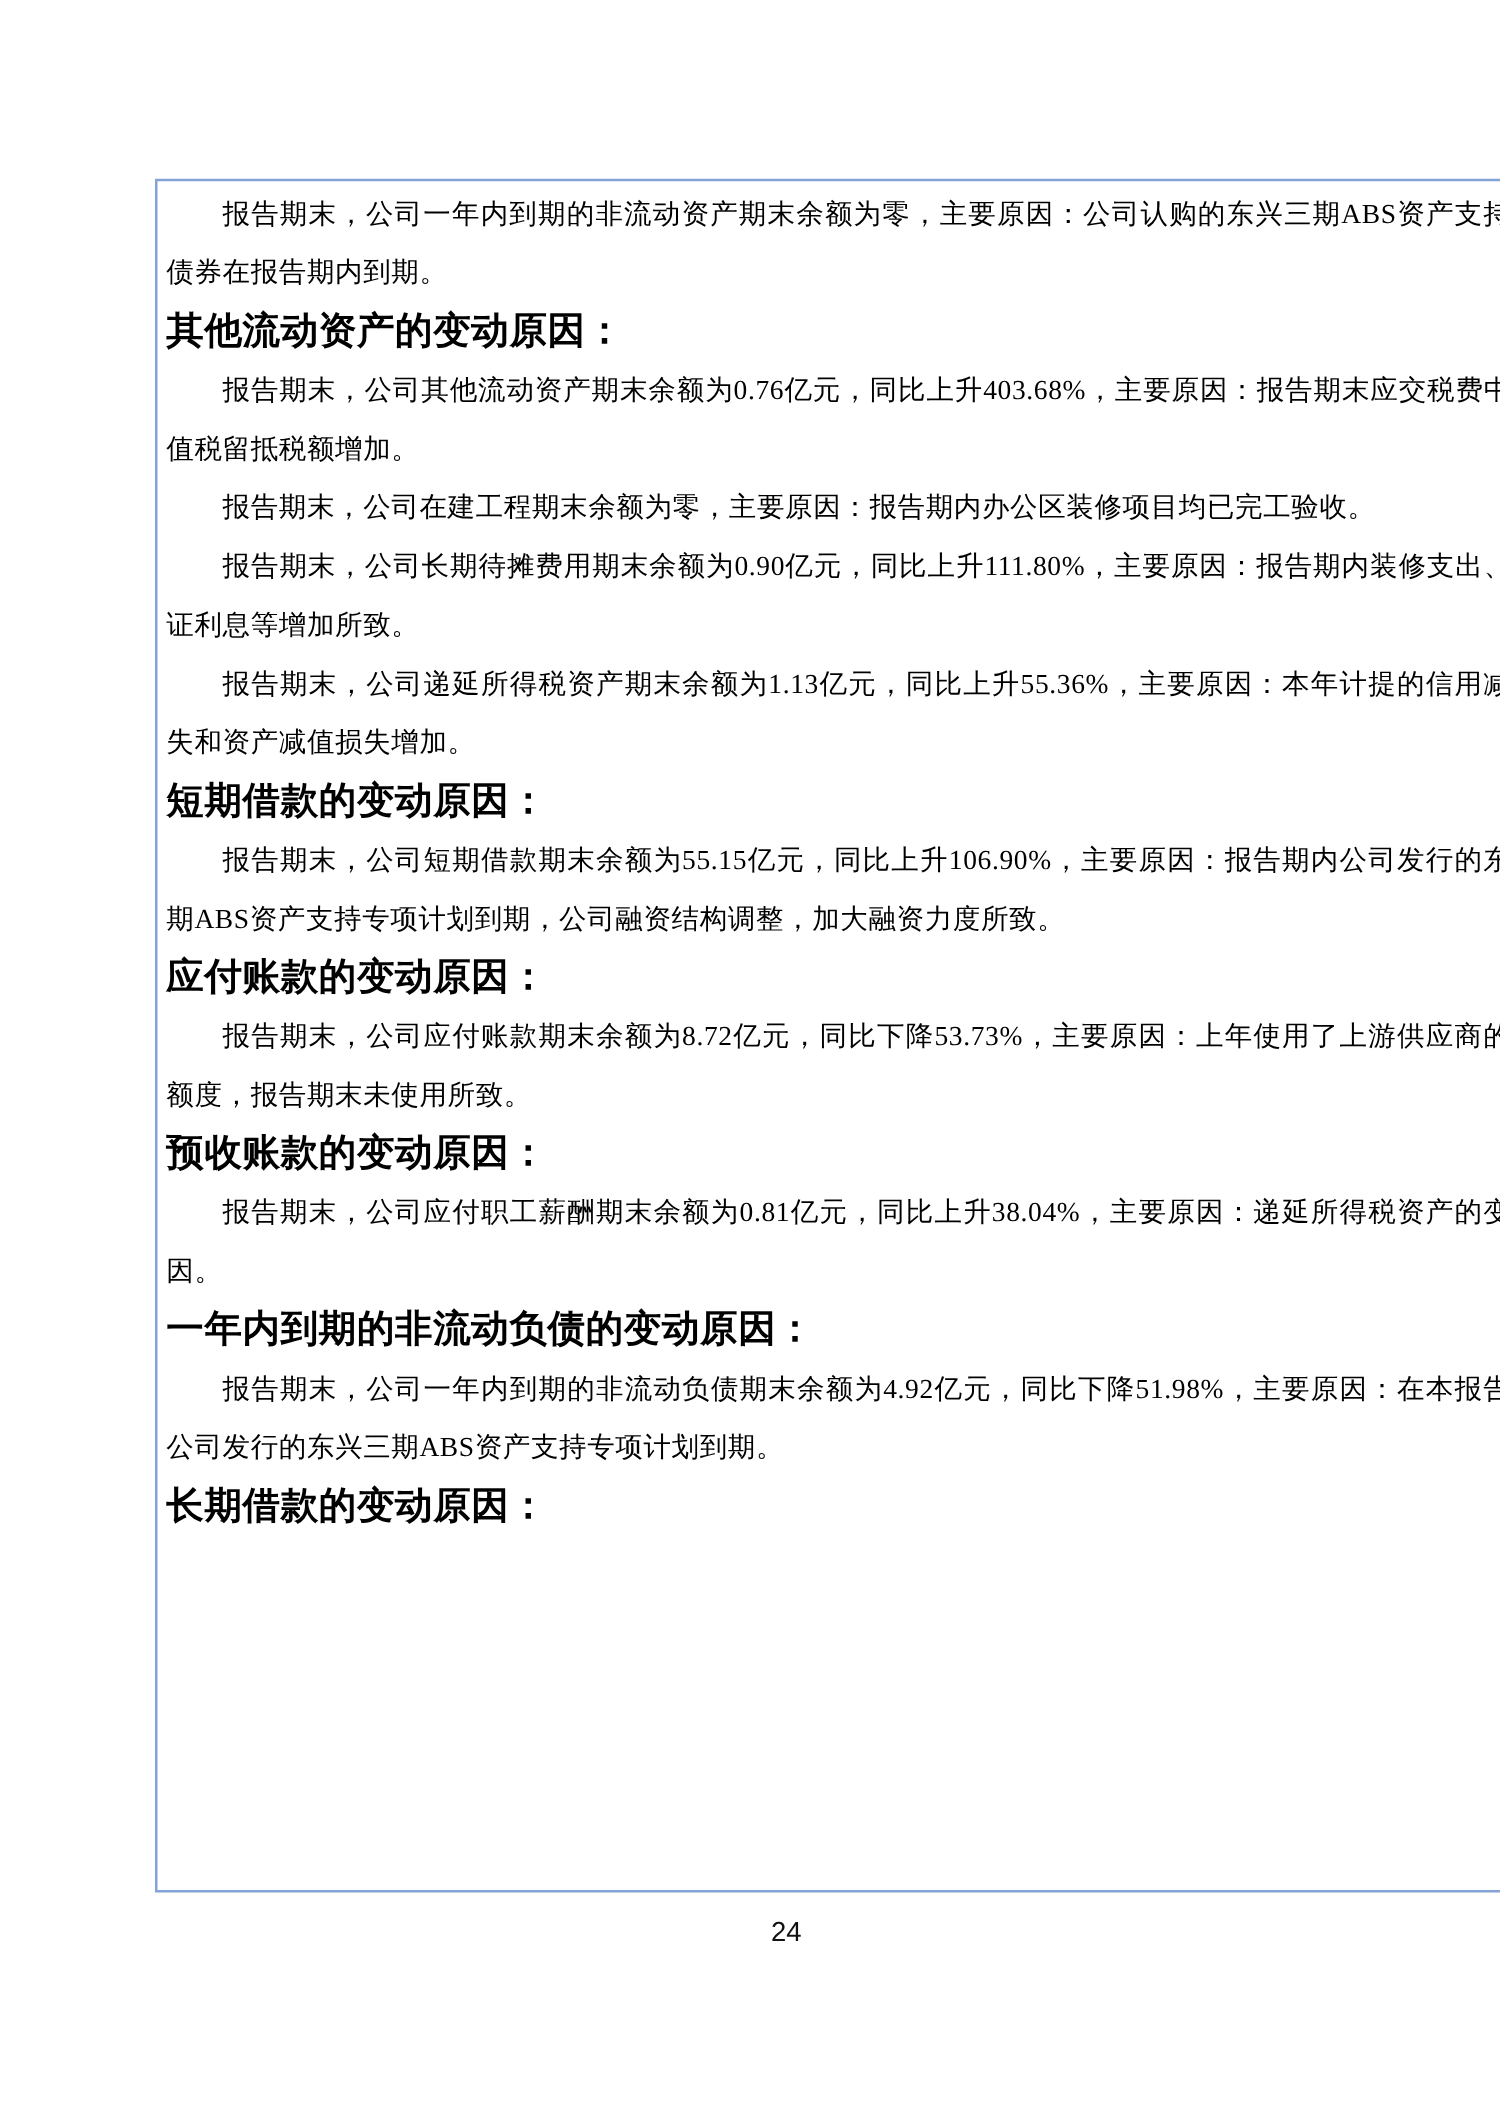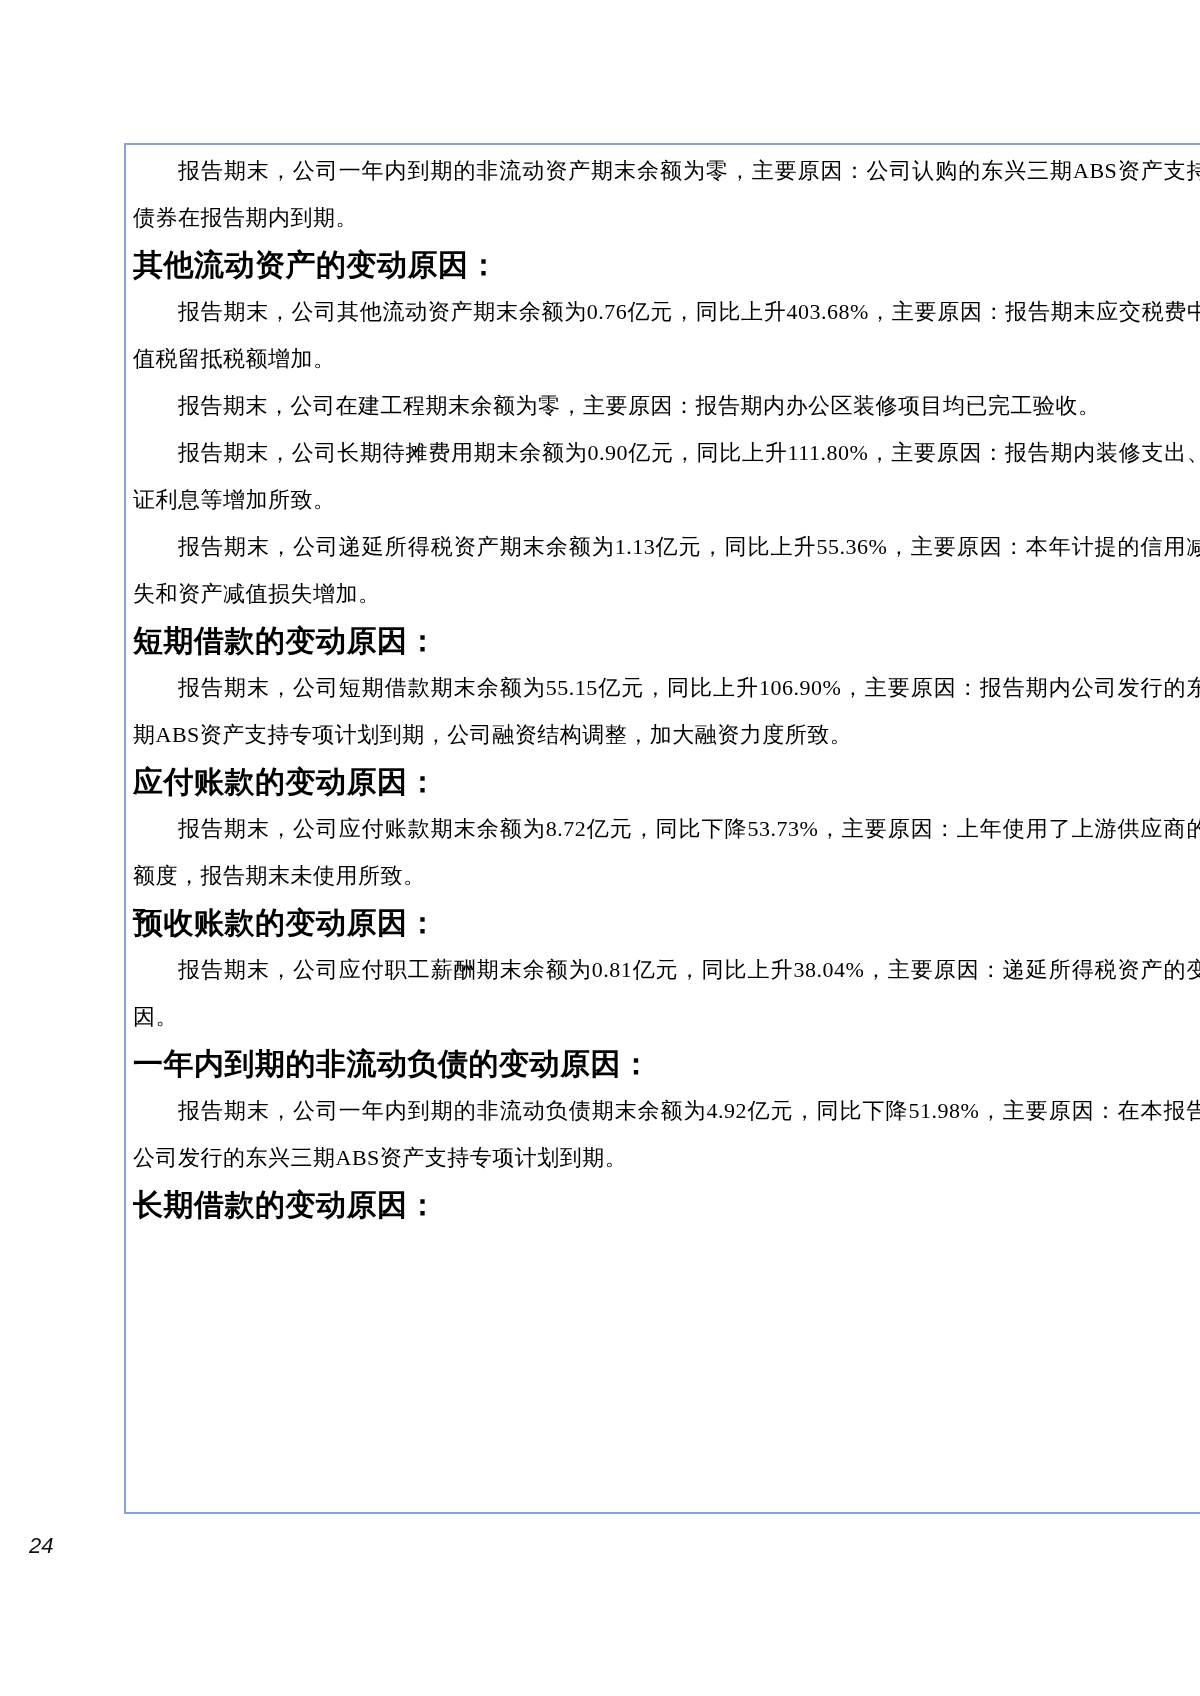--- a/index.html
+++ b/index.html
@@ -47,21 +47,21 @@
   .block.heading {
     font-size: 30px;
     font-weight: 700;
     text-indent: 0;
   }
   .page-footer {
     position: absolute;
     top: 1533px;
     left: 0;
     width: 1200px;
-    font-style: italic;
+    text-align: center;
   }
   .page-number {
     display: inline-block;
     transform: translateX(29px);
     font-size: 22px;
     font-family: "Liberation Sans", "DejaVu Sans", sans-serif;
     font-stretch: condensed;
     color: #111111;
   }
 </style>

